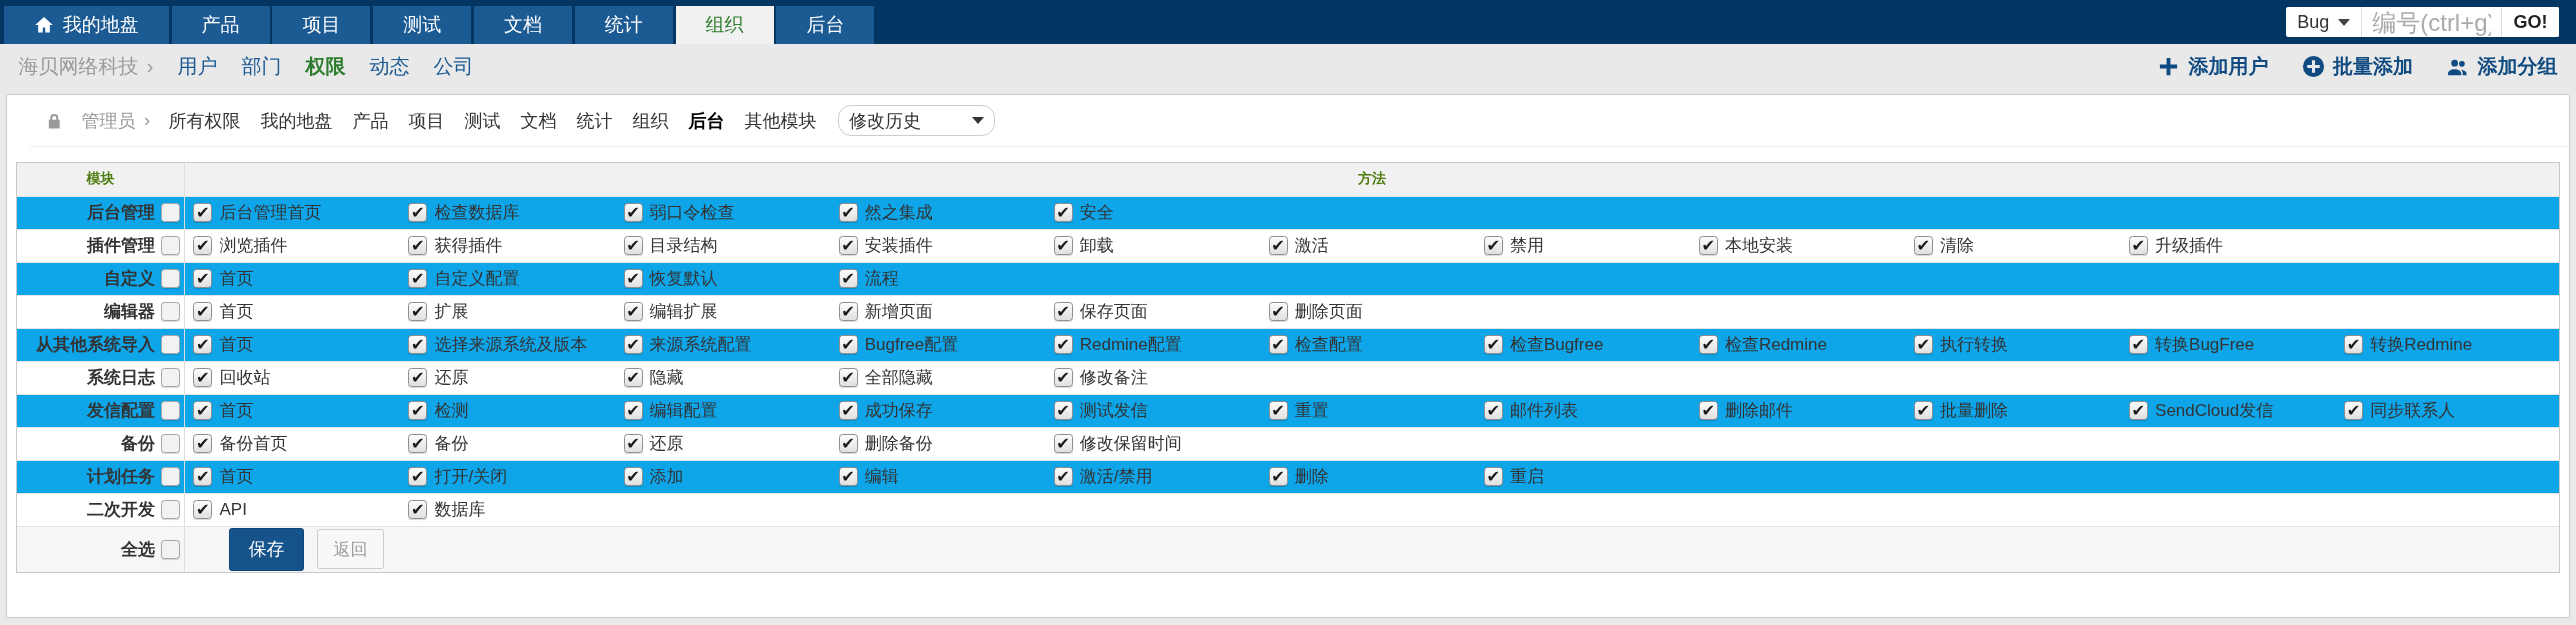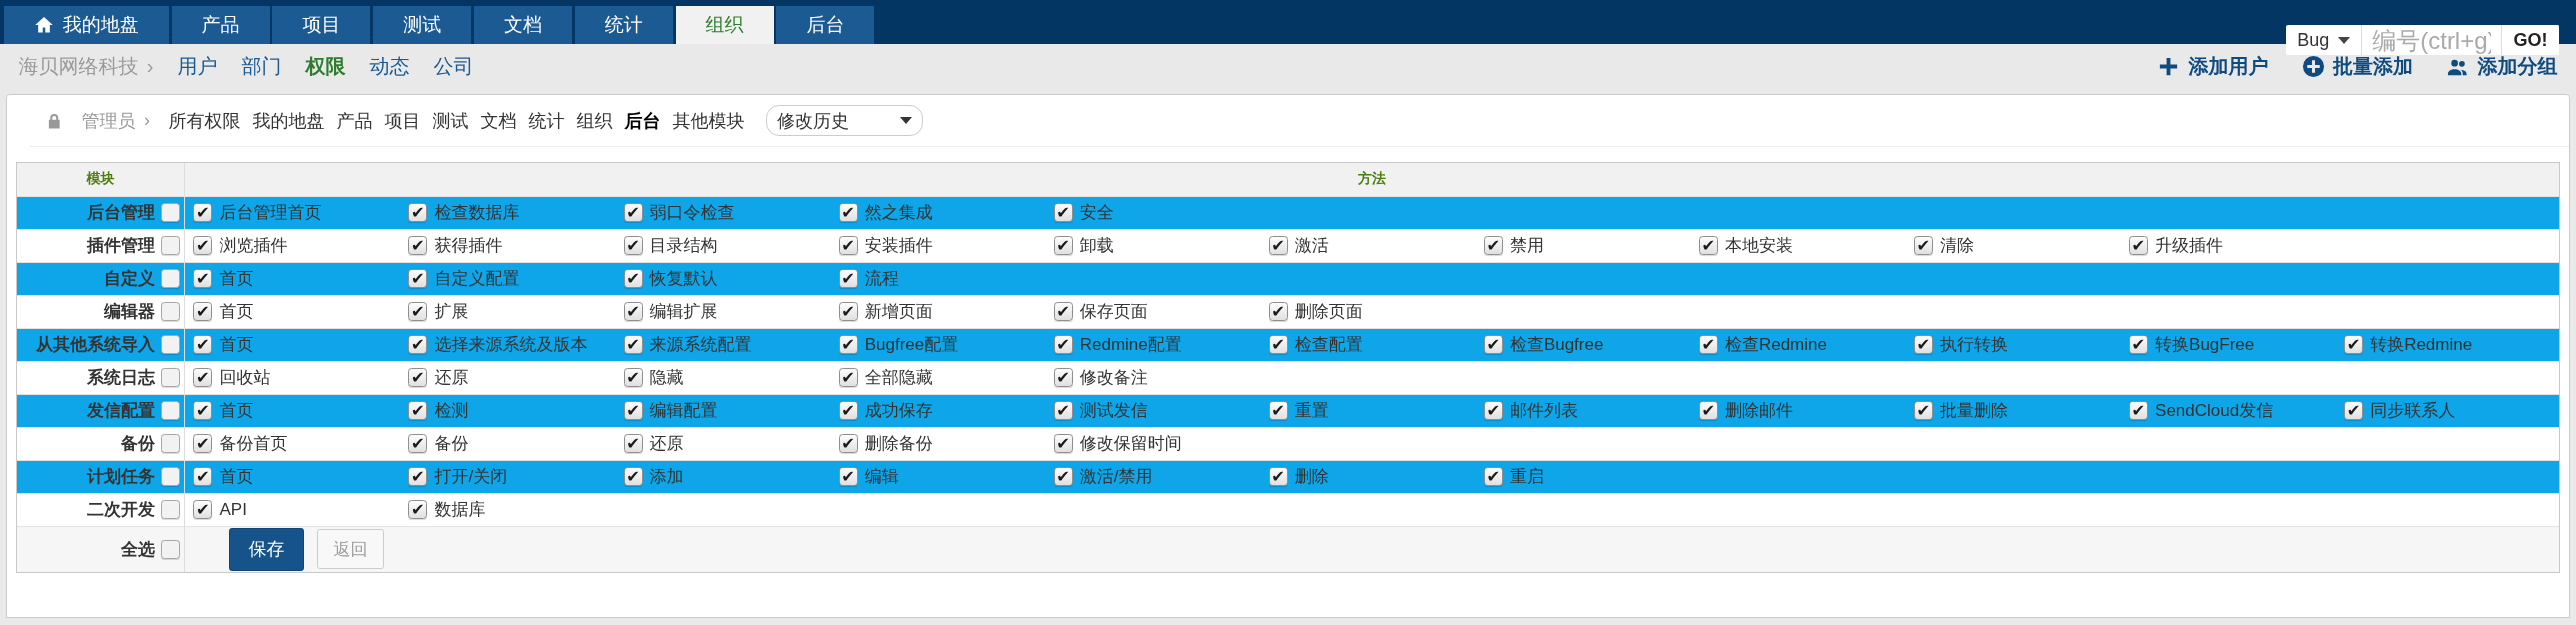--- a/index.html
+++ b/index.html
@@ -30,21 +30,21 @@
     align-items: center;
     gap: 8.5px;
     padding: 0 30px;
     cursor: pointer;
     white-space: nowrap;
   }
   .nav-tab.active { background: #f1f1f1; color: #2e7d2e; }
   .nav-tab svg { width: 20px; height: 20px; }
   .nav-search {
     position: absolute;
-    right: 17px; top: 25px;
+    right: 17px; top: 7px;
     height: 30px;
     display: flex;
     align-items: stretch;
     background: #fff;
     border-radius: 2.1px;
     overflow: hidden;
   }
   .search-cat {
     display: flex; align-items: center; gap: 8.5px;
     padding: 0 11.4px;
@@ -292,21 +292,21 @@
     </div>
 </div>
 
 <div class="panel">
   <div class="panel-header">
     <svg class="lock-icon" viewBox="0 0 24 24" fill="currentColor">
       <path fill-rule="evenodd" d="M12 2.5A5.2 5.2 0 0 0 6.8 7.7V10H5v11.5h14V10h-1.8V7.7A5.2 5.2 0 0 0 12 2.5zm0 2.6a2.6 2.6 0 0 1 2.6 2.6V10H9.4V7.7A2.6 2.6 0 0 1 12 5.1z"></path>
     </svg>
     <span class="toolbar-user">管理员</span>
     <span class="toolbar-sep">›</span>
-    <span id="toolbar-links" style="display:flex;align-items:center;gap:12px;">
+    <span id="toolbar-links" style="display:flex;align-items:center;gap:20px;">
         <span class="toolbar-link">所有权限</span>
         <span class="toolbar-link">我的地盘</span>
         <span class="toolbar-link">产品</span>
         <span class="toolbar-link">项目</span>
         <span class="toolbar-link">测试</span>
         <span class="toolbar-link">文档</span>
         <span class="toolbar-link">统计</span>
         <span class="toolbar-link">组织</span>
         <span class="toolbar-link active">后台</span>
         <span class="toolbar-link">其他模块</span>

